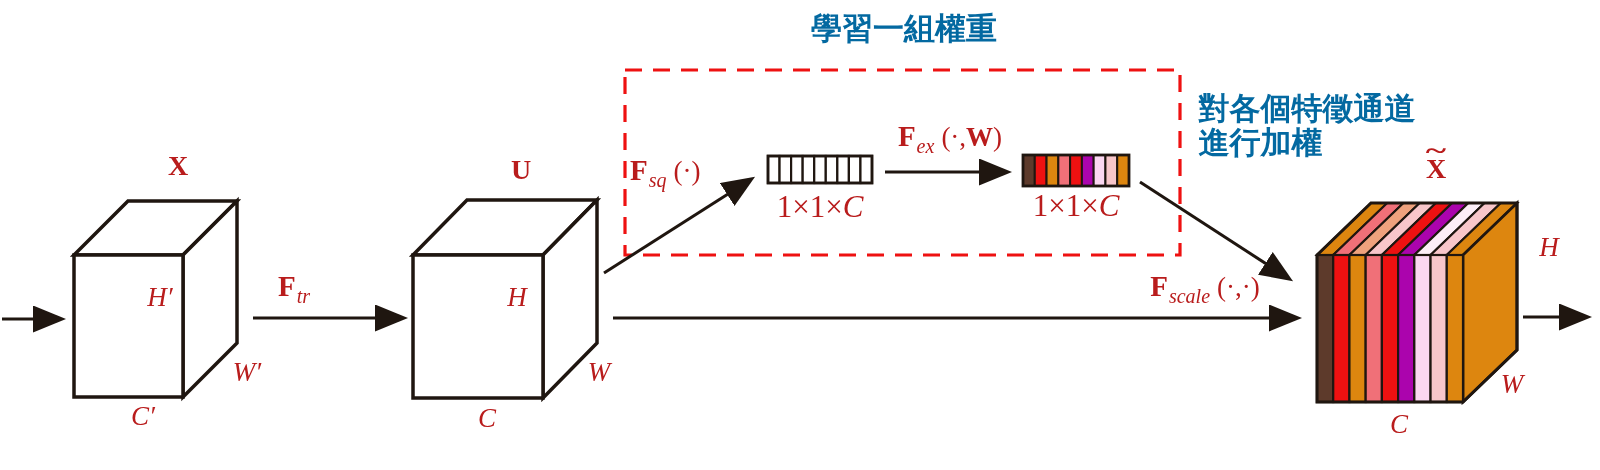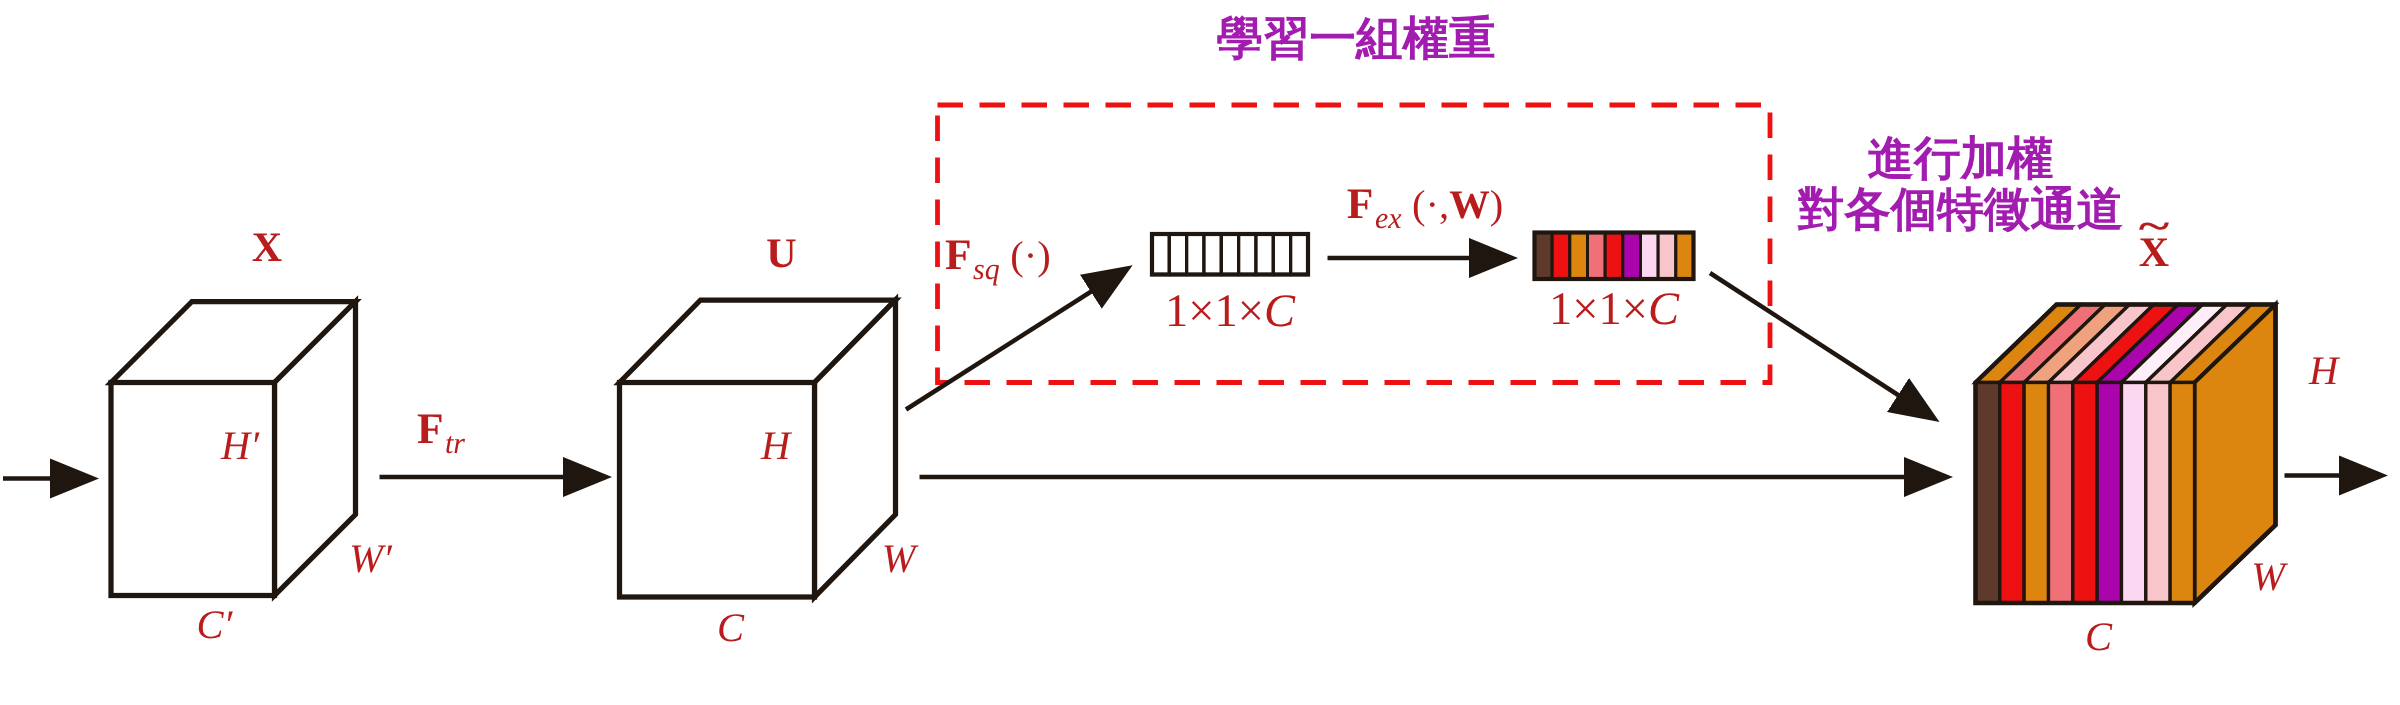--- a/index.html
+++ b/index.html
@@ -12,22 +12,22 @@
   .it{font-style:italic;}
   .dim{font-size:27px;font-style:italic;}
   .tensor{font-size:28px;font-weight:bold;}
   .fn{font-size:29px;}
   .fn .F{font-weight:bold;}
   .fn sub{font-size:20px;font-style:italic;vertical-align:baseline;
           position:relative;top:7px;margin-left:1px;}
   .fn .args{font-size:27px;margin-left:7px;}
   .fn .argW{font-weight:bold;}
   .shape-dim{font-size:31px;}
-  .cjk{font-family:Liberation Mono, monospace;font-weight:700;color:#a21caf;
-       font-size:31px;text-align:center;line-height:34px;}
+  .cjk{font-family:Liberation Sans, sans-serif;font-weight:700;color:#0369a1;
+       font-size:31px;line-height:34px;}
   .xtilde-label{text-align:center;}
   .xtilde-label .tilde{display:block;font-weight:bold;font-size:26px;line-height:10px;
                        transform:scaleX(1.5);}
   .xtilde-label .xt-letter{display:block;font-weight:bold;font-size:28px;line-height:26px;}
 </style>
 </head>
 <body>
 
 <div id="stage">
 
@@ -142,24 +142,27 @@
 
   <div class="lbl fn center" style="left:950px;top:122px">
     <span class="F">F</span><sub>ex</sub><span class="args"><span>(·,</span><span class="argW">W</span><span>)</span></span>
   </div>
 
   <div class="lbl shape-dim center" style="left:1076px;top:190px">
     <span>1×1×</span><span class="it">C</span>
   </div>
 
   <div class="lbl cjk center" style="left:1307px;top:92px">
+    <div>對各個特徵通道</div>
     <div>進行加權</div>
-    <div>對各個特徵通道</div>
   </div>
 
+  <div class="lbl fn center" style="left:1205px;top:272px">
+    <span class="F">F</span><sub>scale</sub><span class="args">(·,·)</span>
+  </div>
 
   <div class="lbl xtilde-label center" style="left:1436px;top:146px">
     <span class="tilde">~</span>
     <span class="xt-letter">X</span>
   </div>
 
   <div class="lbl dim center" style="left:1549px;top:234px">H</div>
   <div class="lbl dim center" style="left:1512px;top:371px">W</div>
   <div class="lbl dim center" style="left:1399px;top:411px">C</div>
 

